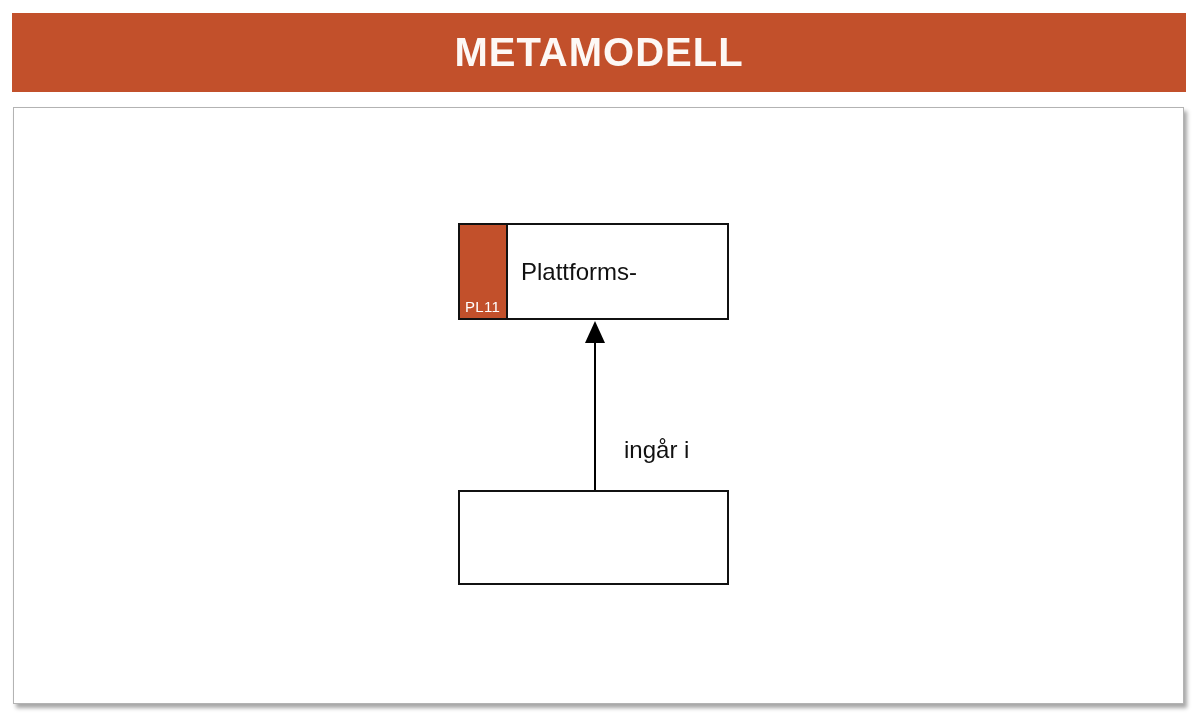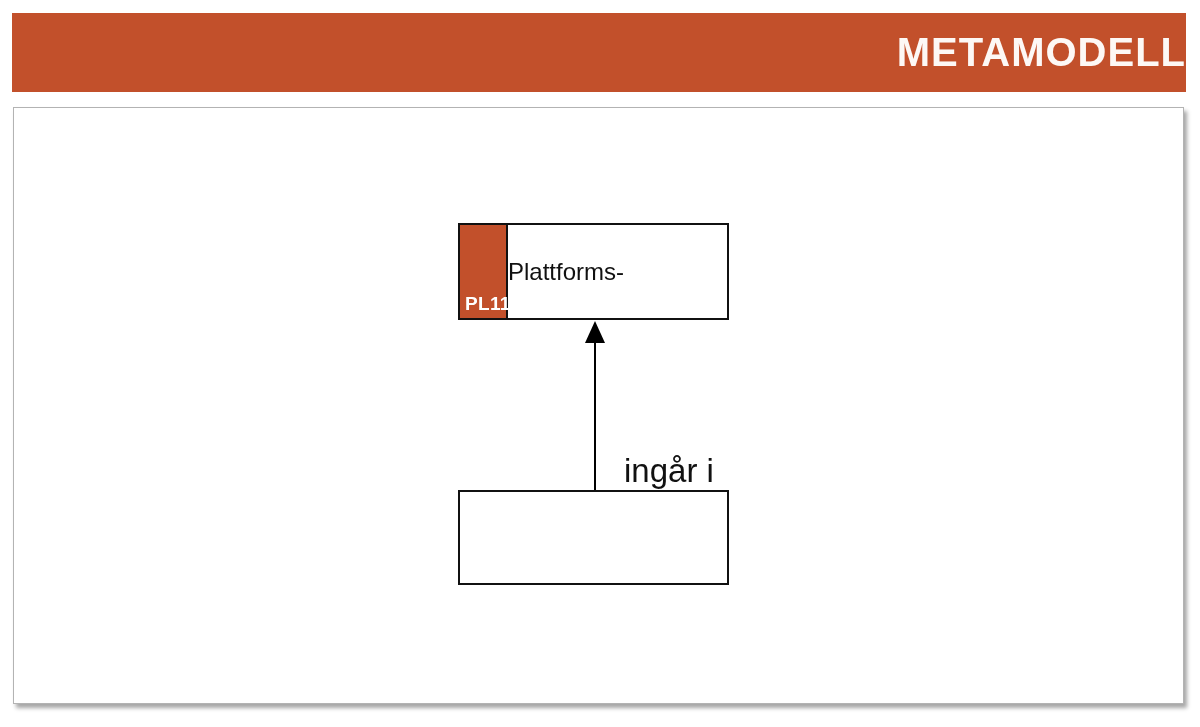--- a/index.html
+++ b/index.html
@@ -12,21 +12,21 @@
   }
 
   
   .header-band {
     position: absolute;
     left: 12px; top: 13px;
     width: 1174px; height: 79px;
     background: #C2502B;
     display: flex;
     align-items: center;
-    justify-content: flex-end;
+    justify-content: center;
   }
   .header-title {
     color: #FDF8F5;
     font-size: 40px;
     font-weight: bold;
     letter-spacing: 1px;
   }
 
   
   .content-panel {
@@ -52,29 +52,30 @@
     position: relative;
     width: 48px;
     flex: 0 0 48px;
     background: #C2502B;
     border-right: 2px solid #111111;
   }
   .entity-code {
     position: absolute;
     left: 5px; bottom: 3px;
     color: #ffffff;
-    font-size: 19px;
-    font-weight: bold;
+    font-size: 15px;
+    font-weight: normal;
     letter-spacing: 0.3px;
   }
   .entity-label {
     flex: 1;
     display: flex;
     flex-direction: column;
     justify-content: center;
+    padding-left: 13px;
     color: #111111;
     font-size: 24px;
     line-height: 30px;
   }
 
   
   .arrow-line {
     position: absolute;
     left: 594px; top: 342px;
     width: 2px; height: 148px;
@@ -83,23 +84,23 @@
   .arrow-head {
     position: absolute;
     left: 585px; top: 321px;
     width: 0; height: 0;
     border-left: 10px solid transparent;
     border-right: 10px solid transparent;
     border-bottom: 22px solid #000000;
   }
   .relation-label {
     position: absolute;
-    left: 624px; top: 452px;
+    left: 624px; top: 436px;
     color: #111111;
-    font-size: 33px;
+    font-size: 24px;
   }
 </style>
 </head>
 <body>
 
 <div class="header-band">
   <div class="header-title">METAMODELL</div>
 </div>
 
 <div class="content-panel">

